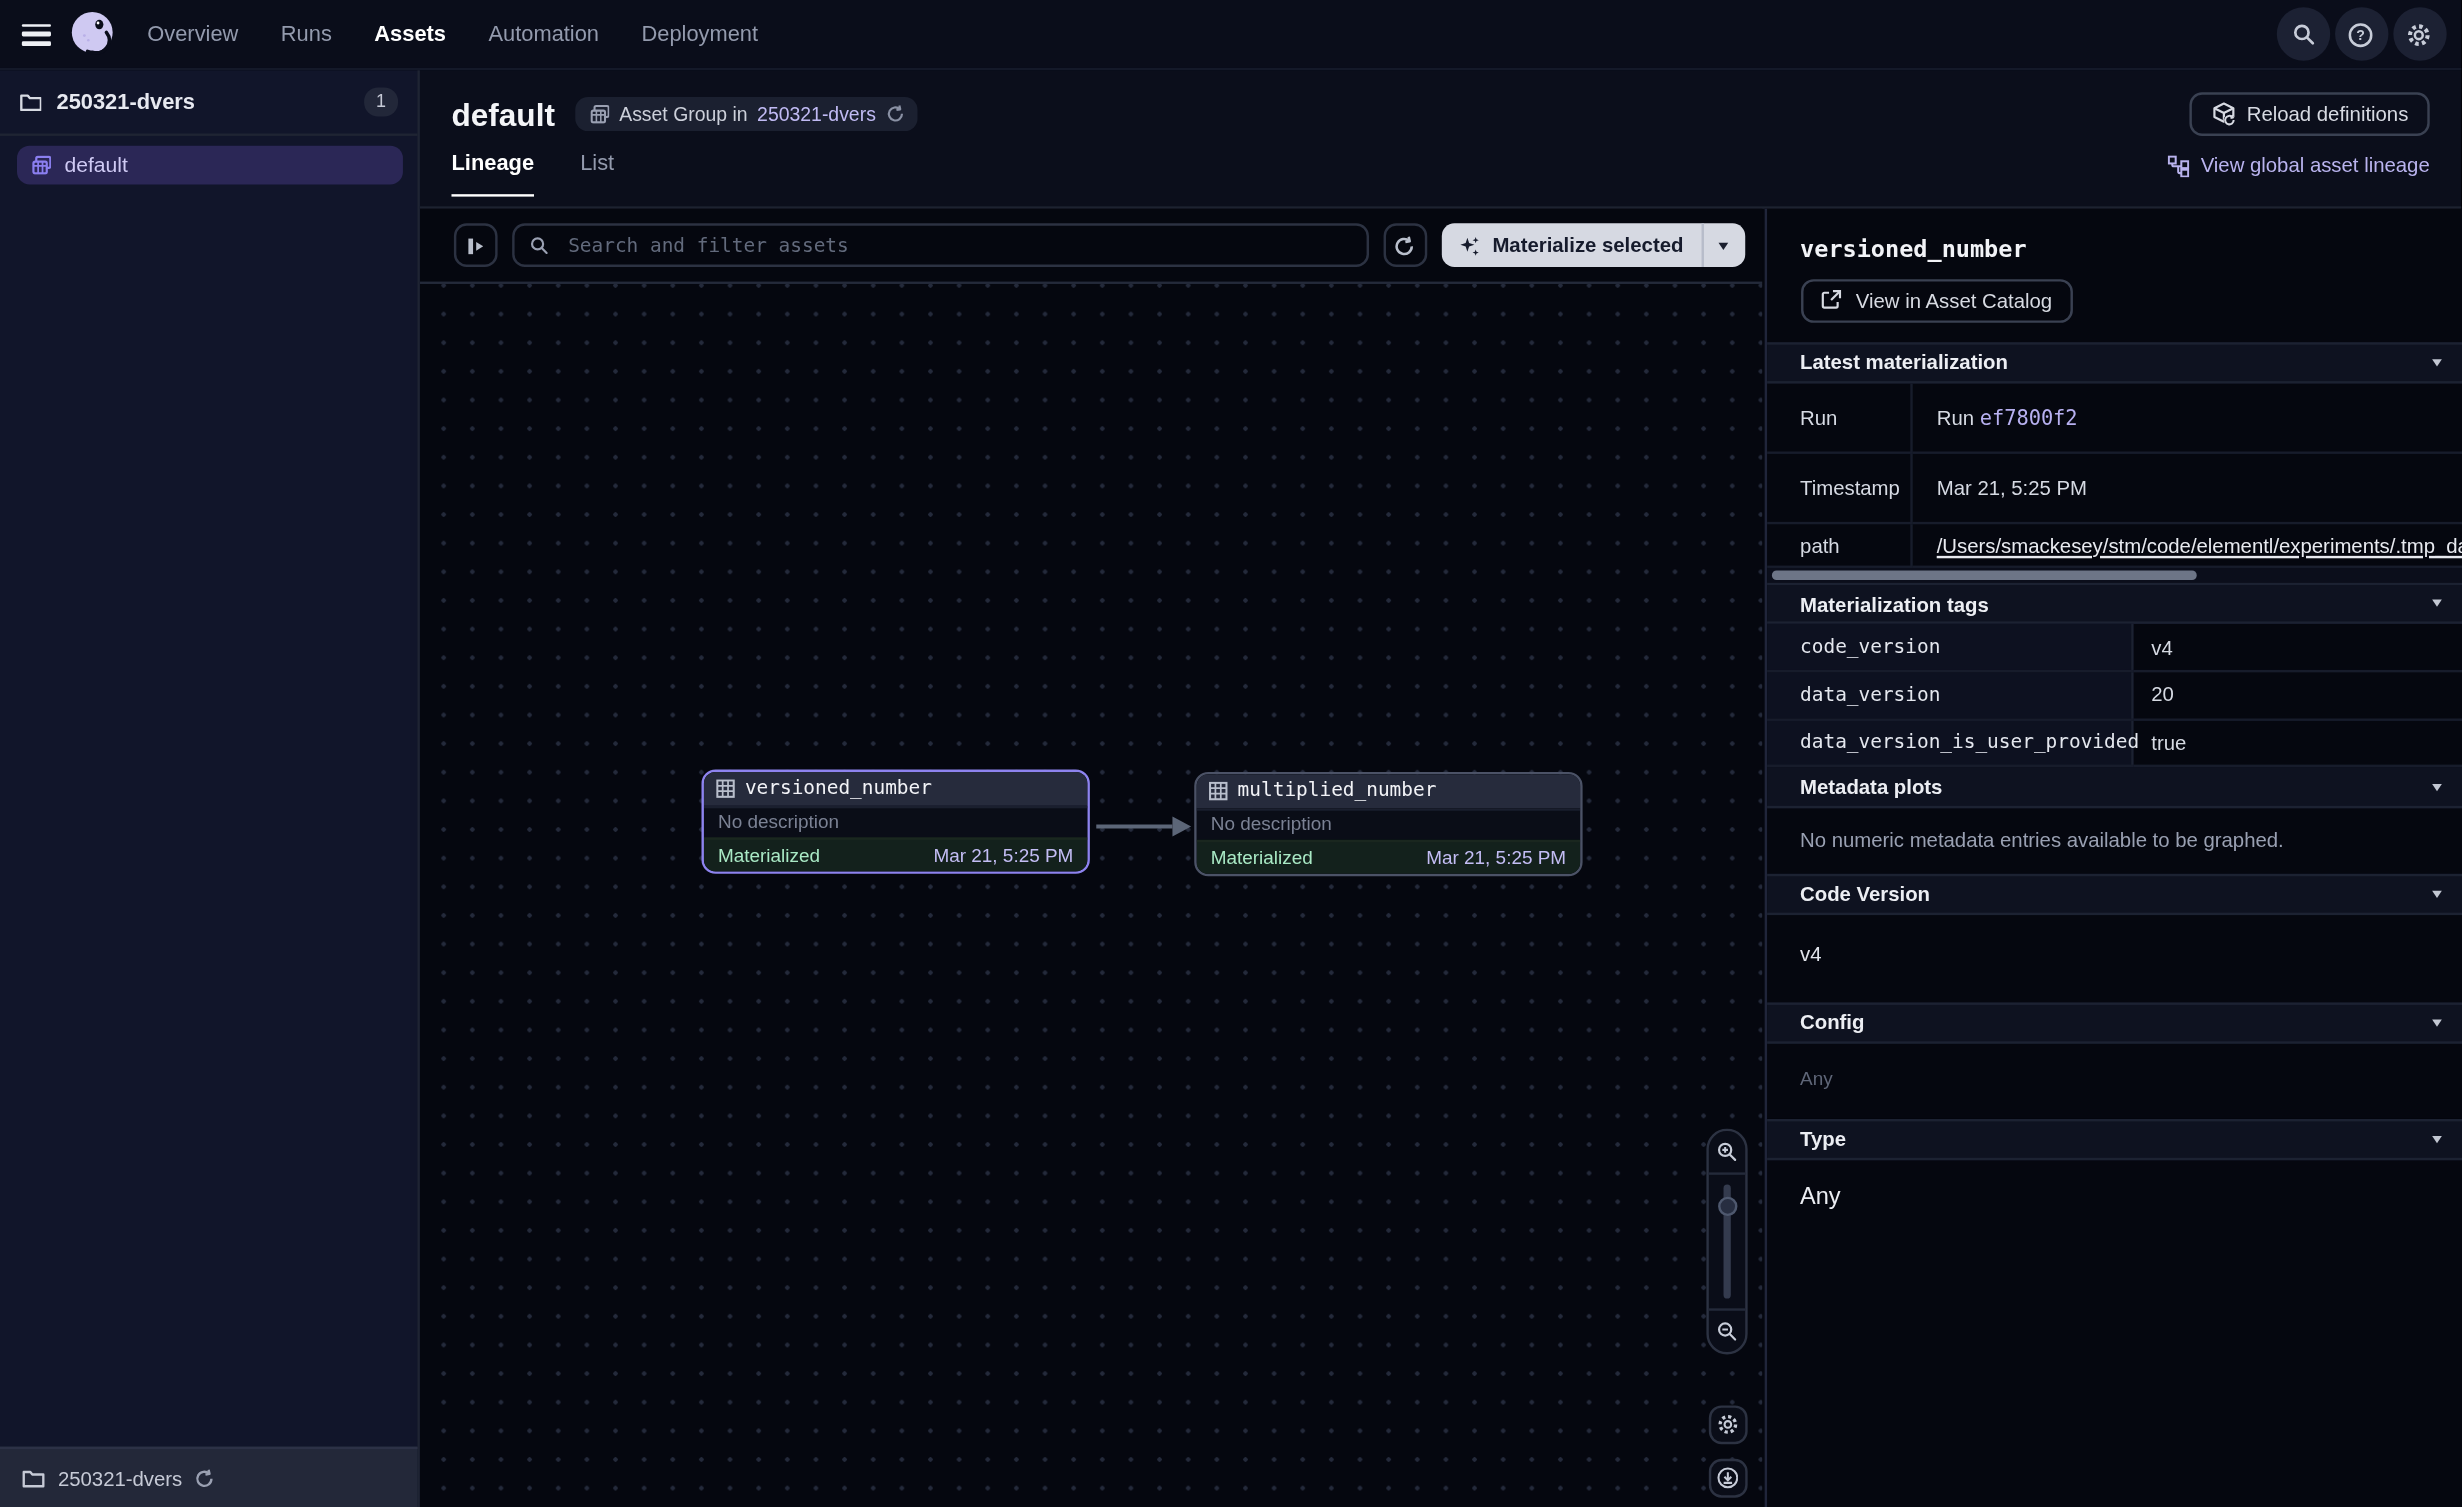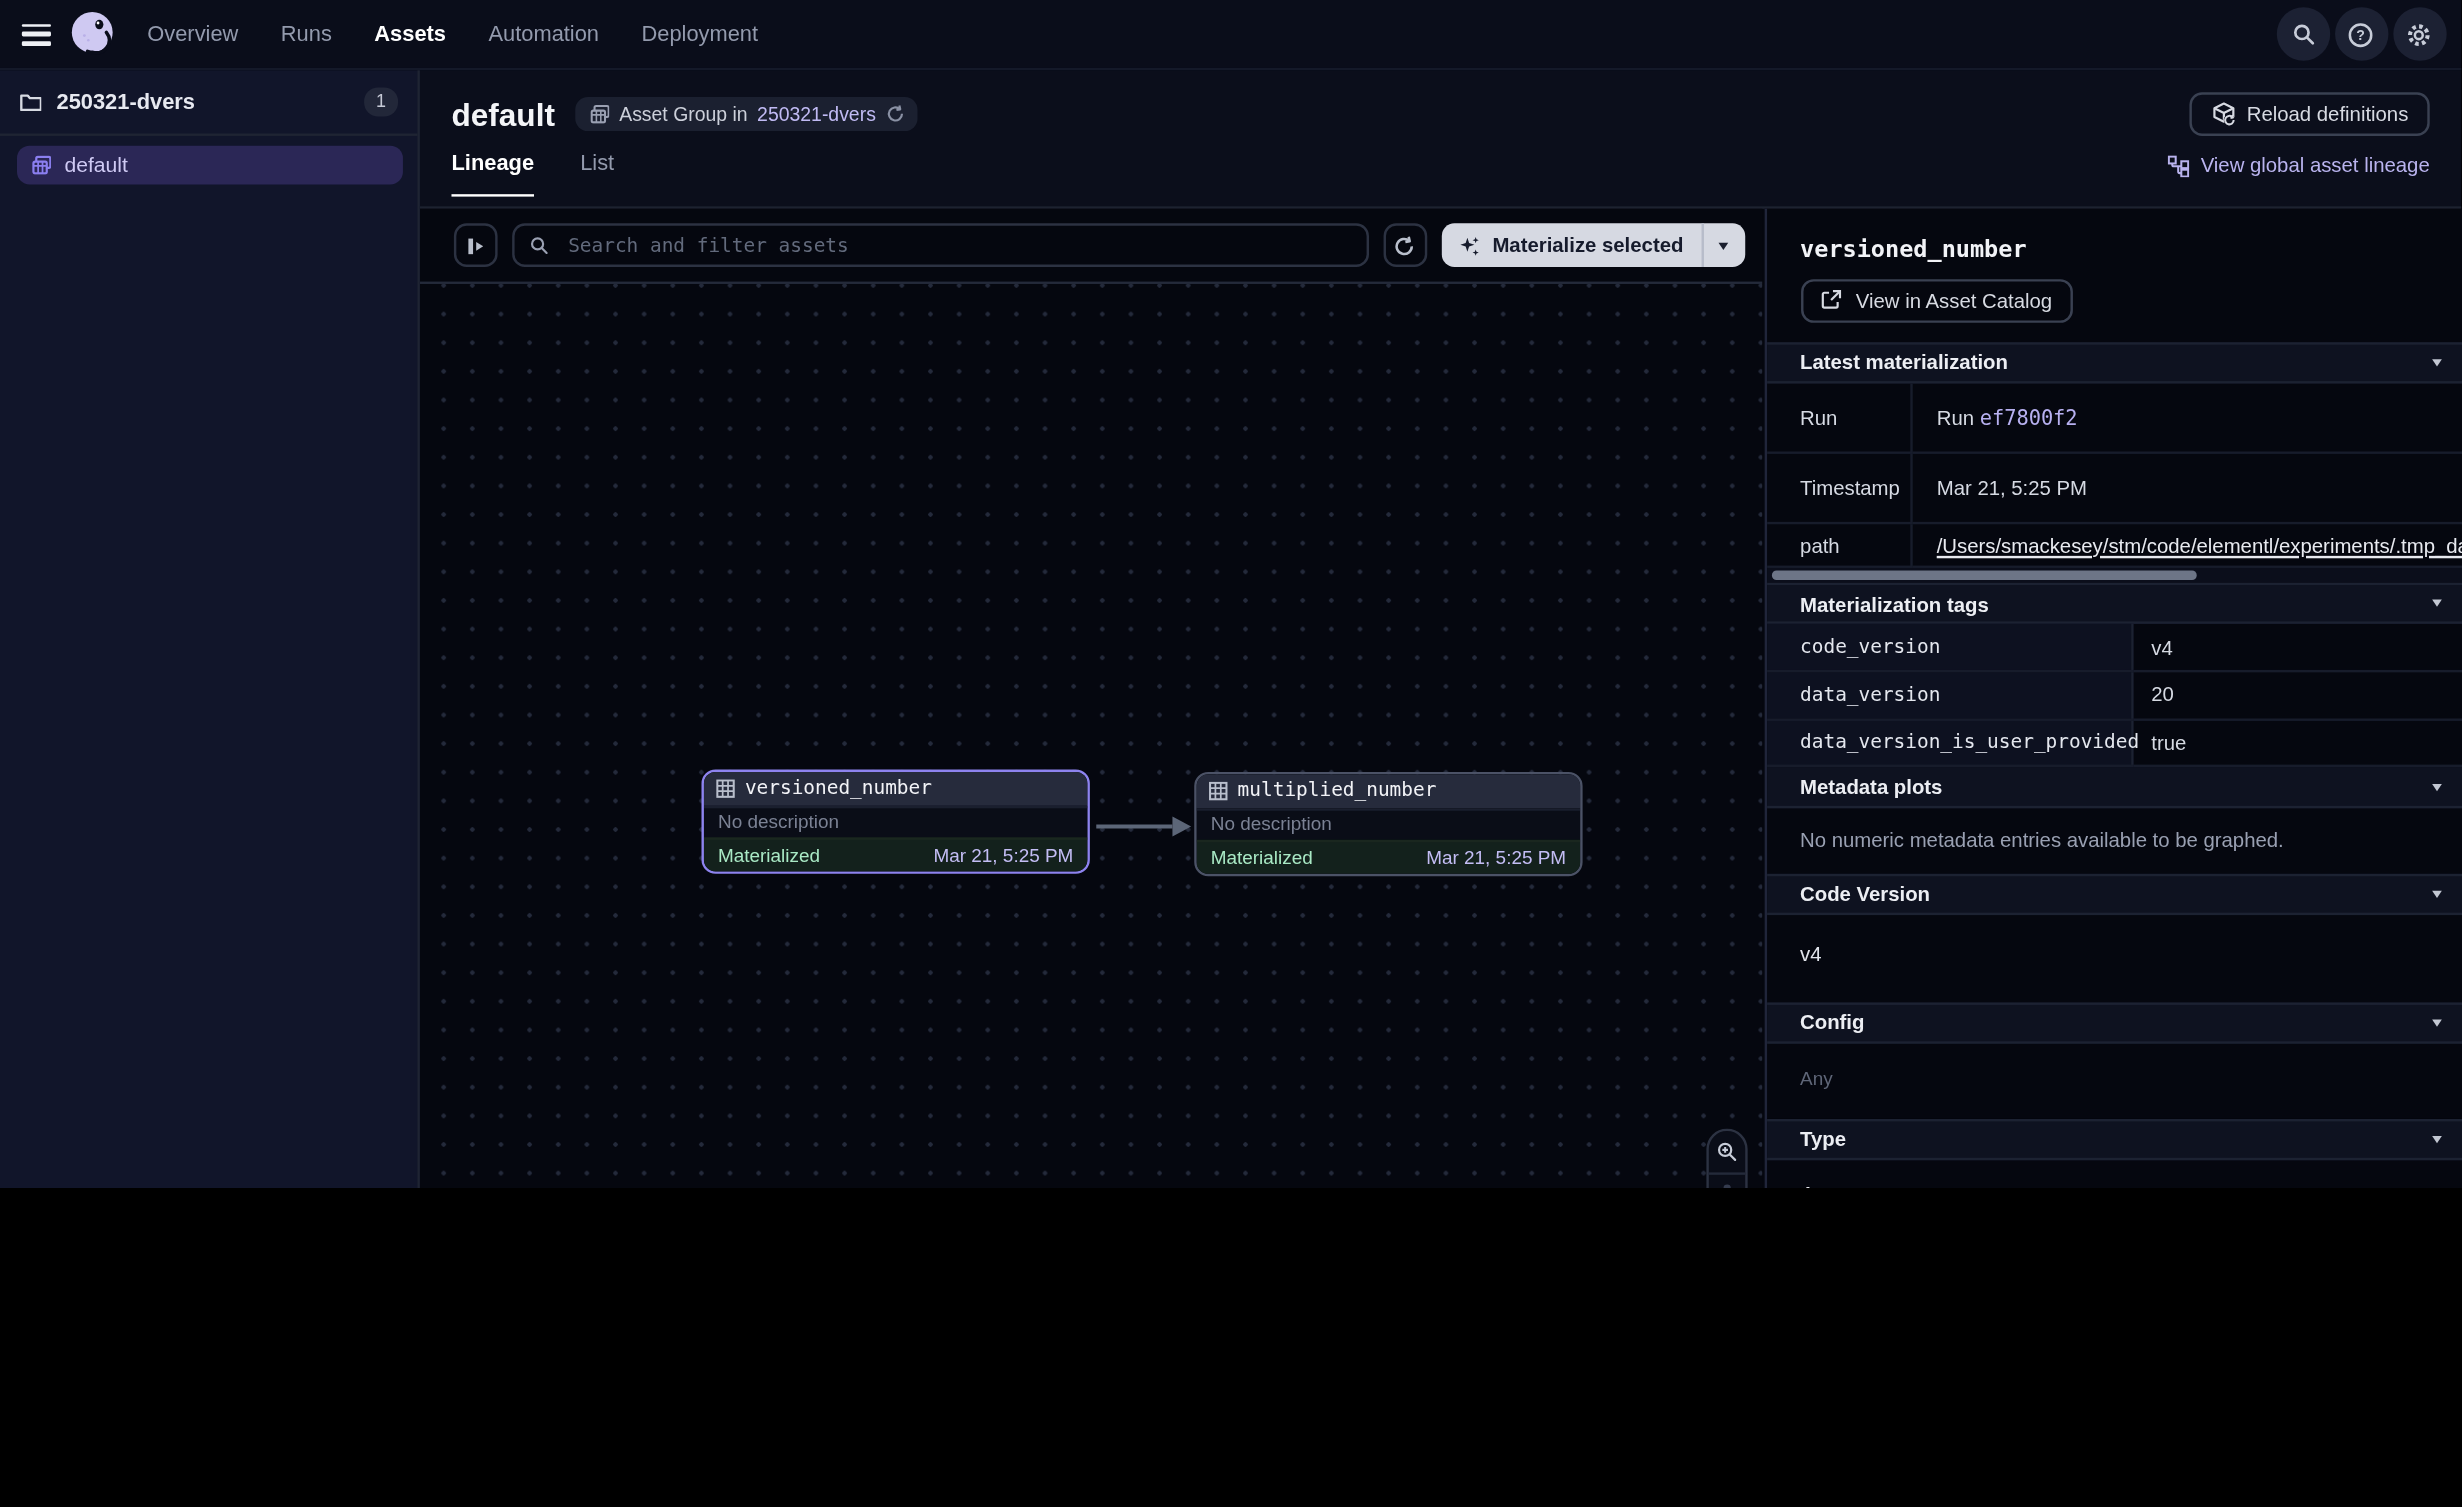--- a/index.html
+++ b/index.html
@@ -1,17 +1,17 @@
 <!DOCTYPE html>
 <html style="font-size:10.4px"><head>
 <meta charset="utf-8">
 <style>
   html,body{margin:0;padding:0;background:#000;}
   *{box-sizing:border-box;}
-  .stage{width:2462px;height:1188px;overflow:hidden;}
+  .stage{width:2462px;height:1507px;overflow:hidden;}
   .app{width:1014px;height:621px;transform:scale(2.4273);transform-origin:0 0;
        position:relative;background:#05070f;font-family:"Liberation Sans",sans-serif;
        color:#e2e5ec;-webkit-font-smoothing:antialiased;}
   .mono{font-family:"DejaVu Sans Mono","Liberation Mono",monospace;}
 
   
   .topnav{position:absolute;left:0;top:0;width:1014px;height:29px;background:#0a0d1a;
           border-bottom:0.6px solid #141929;display:flex;align-items:center;}
   .hamburger{width:11.6px;height:9px;margin-left:9px;display:flex;flex-direction:column;justify-content:space-between;cursor:pointer;}
   .hamburger span{display:block;height:1.6px;background:#eef0f5;border-radius:0.6px;}

